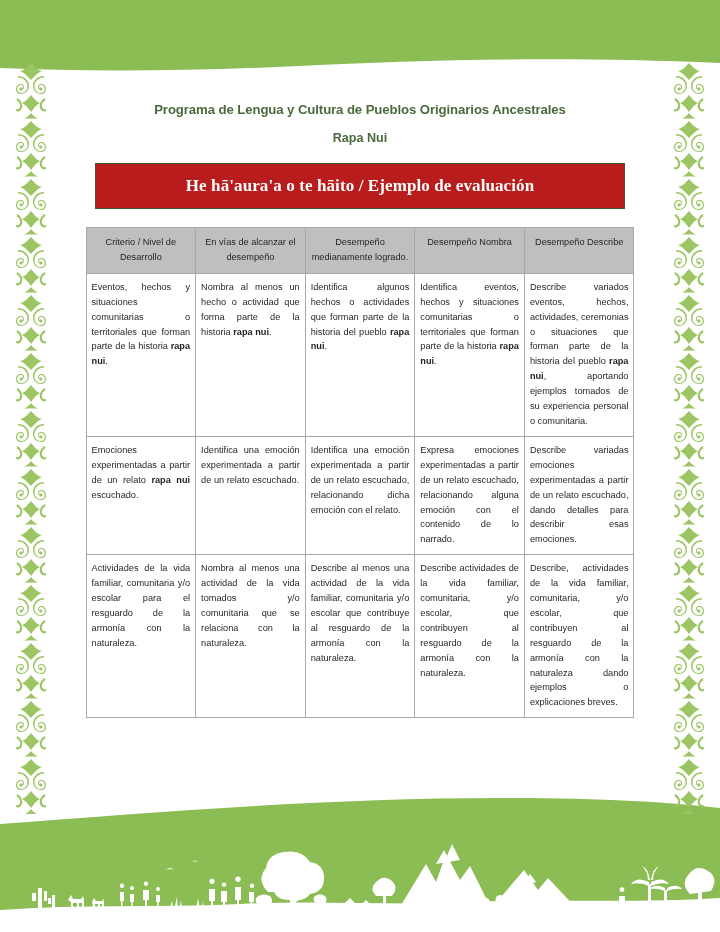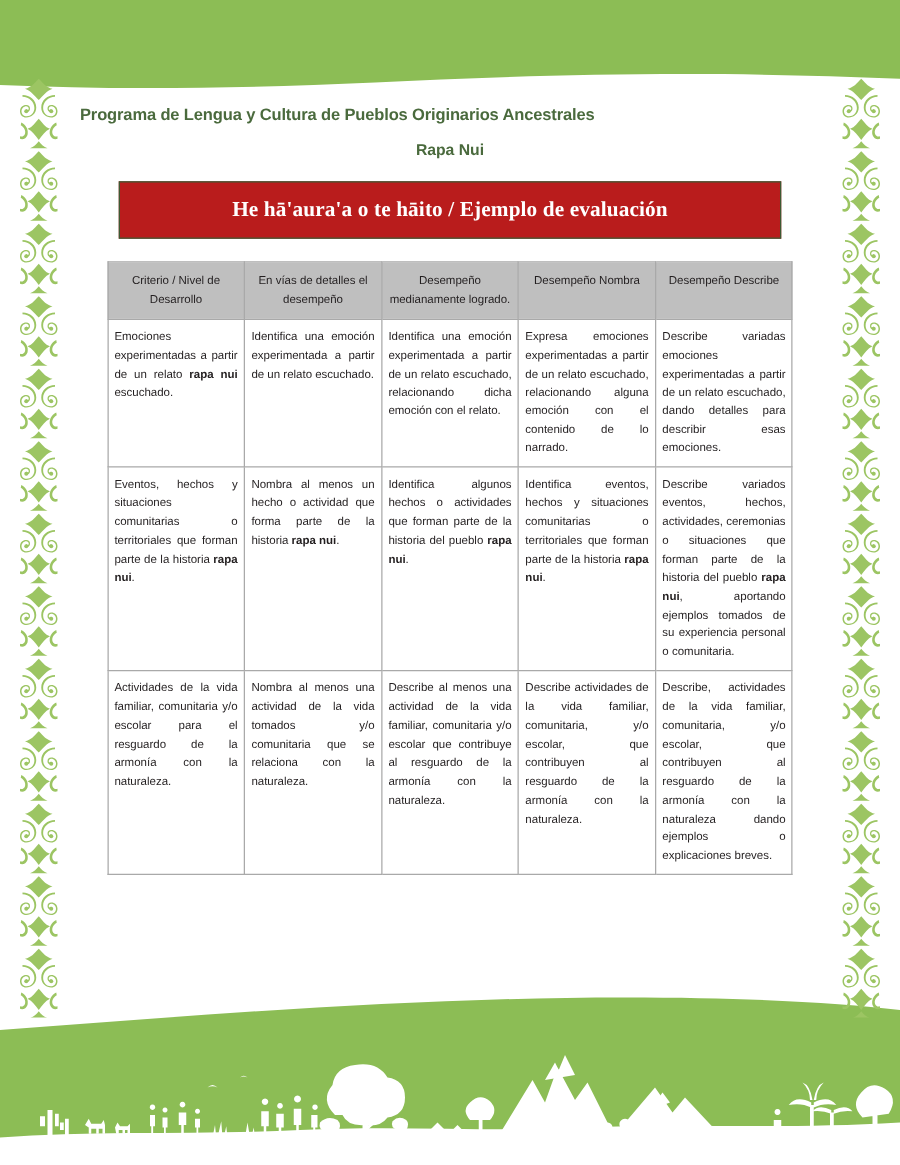--- a/index.html
+++ b/index.html
@@ -30,22 +30,22 @@
     padding:5px 12px 6px 12px;border-radius:4px;
     white-space:nowrap;letter-spacing:.1px;
   }
   .badge-stem{position:absolute;top:-8px;left:63px;width:2px;height:10px;background:#ffffff;}
 
   
   .content{
     position:absolute;top:80px;left:64px;width:592px;z-index:4;
   }
   .prog-title{
-    color:#4a6a3d;
-    font-size:13.2px;font-weight:700;margin-top:4px;letter-spacing:-.1px;
+    text-align:center;color:#4a6a3d;
+    font-size:13.2px;font-weight:700;margin-top:22px;letter-spacing:-.1px;
   }
   .people-name{
     text-align:center;color:#4a6a3d;
     font-size:12.6px;font-weight:700;margin-top:14px;
   }
   .title-bar{
     margin:18px 31px 0 31px;
     background:#b91c1c;
     border:1px solid #3d5a33;
     height:44px;
@@ -517,40 +517,40 @@
       <colgroup>
         <col>
           <col>
           <col>
           <col>
           <col>
       </colgroup>
       <thead>
         <tr>
           <th>Criterio / Nivel de Desarrollo</th>
-          <th>En vías de detalles el desempeño</th>
+          <th>En vías de alcanzar el desempeño</th>
           <th>Desempeño medianamente logrado.</th>
           <th>Desempeño Nombra</th>
           <th>Desempeño Describe</th>
         </tr>
       </thead>
       <tbody>
         <tr>
+          <td>Eventos, hechos y situaciones comunitarias o territoriales que forman parte de la historia <b>rapa nui</b>.</td>
+          <td>Nombra al menos un hecho o actividad que forma parte de la historia <b>rapa nui</b>.</td>
+          <td>Identifica algunos hechos o actividades que forman parte de la historia del pueblo <b>rapa nui</b>.</td>
+          <td>Identifica eventos, hechos y situaciones comunitarias o territoriales que forman parte de la historia <b>rapa nui</b>.</td>
+          <td>Describe variados eventos, hechos, actividades, ceremonias o situaciones que forman parte de la historia del pueblo <b>rapa nui</b>, aportando ejemplos tomados de su experiencia personal o comunitaria.</td>
+        </tr>
+        <tr>
           <td>Emociones experimentadas a partir de un relato <b>rapa nui</b> escuchado.</td>
           <td>Identifica una emoción experimentada a partir de un relato escuchado.</td>
           <td>Identifica una emoción experimentada a partir de un relato escuchado, relacionando dicha emoción con el relato.</td>
           <td>Expresa emociones experimentadas a partir de un relato escuchado, relacionando alguna emoción con el contenido de lo narrado.</td>
           <td>Describe variadas emociones experimentadas a partir de un relato escuchado, dando detalles para describir esas emociones.</td>
-        </tr>
-        <tr>
-          <td>Eventos, hechos y situaciones comunitarias o territoriales que forman parte de la historia <b>rapa nui</b>.</td>
-          <td>Nombra al menos un hecho o actividad que forma parte de la historia <b>rapa nui</b>.</td>
-          <td>Identifica algunos hechos o actividades que forman parte de la historia del pueblo <b>rapa nui</b>.</td>
-          <td>Identifica eventos, hechos y situaciones comunitarias o territoriales que forman parte de la historia <b>rapa nui</b>.</td>
-          <td>Describe variados eventos, hechos, actividades, ceremonias o situaciones que forman parte de la historia del pueblo <b>rapa nui</b>, aportando ejemplos tomados de su experiencia personal o comunitaria.</td>
         </tr>
         <tr>
           <td>Actividades de la vida familiar, comunitaria y/o escolar para el resguardo de la armonía con la naturaleza.</td>
           <td>Nombra al menos una actividad de la vida tomados y/o comunitaria que se relaciona con la naturaleza.</td>
           <td>Describe al menos una actividad de la vida familiar, comunitaria y/o escolar que contribuye al resguardo de la armonía con la naturaleza.</td>
           <td>Describe actividades de la vida familiar, comunitaria, y/o escolar, que contribuyen al resguardo de la armonía con la naturaleza.</td>
           <td>Describe, actividades de la vida familiar, comunitaria, y/o escolar, que contribuyen al resguardo de la armonía con la naturaleza dando ejemplos o explicaciones breves.</td>
         </tr>
       </tbody>
     </table>

